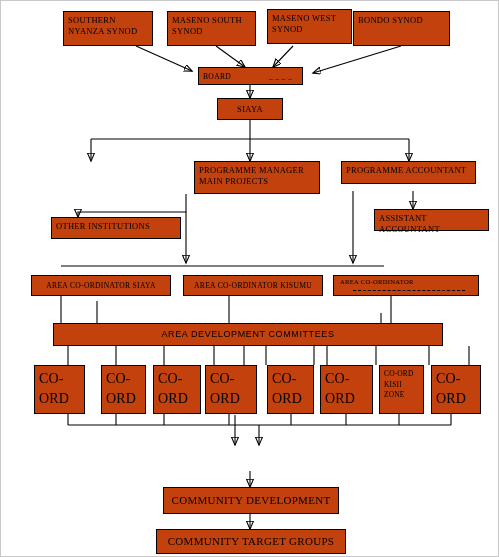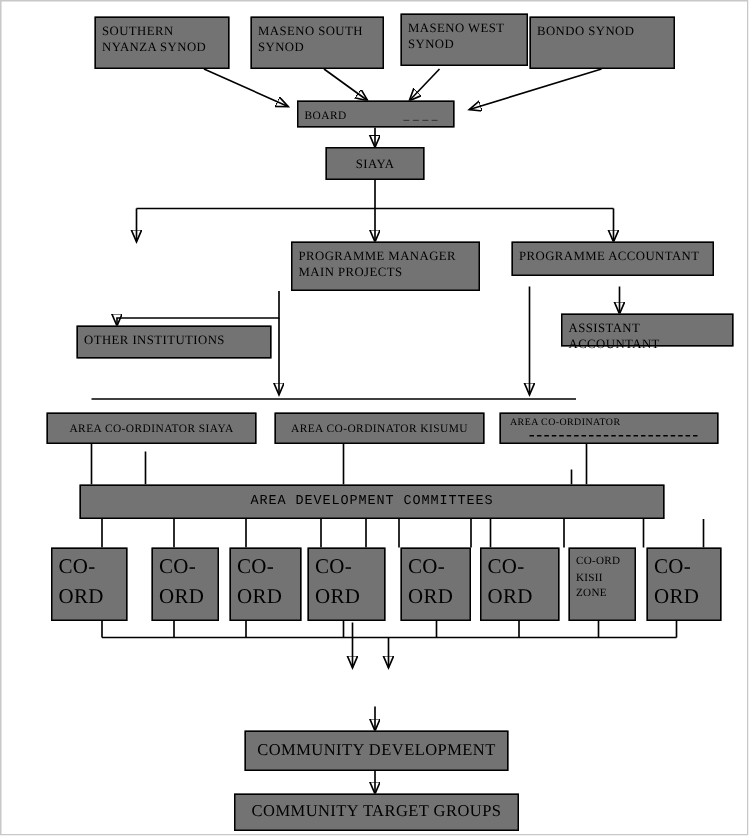--- a/index.html
+++ b/index.html
@@ -8,21 +8,21 @@
     position:relative;
     width:499px;height:557px;
     background:#ffffff;
     overflow:hidden;
     border:1px solid #c8c8c8;
     box-sizing:border-box;
   }
   .box{
     position:absolute;
     border:1px solid #000;
-    background:#737373;
+    background:#c2410c;
     box-sizing:border-box;
     font-family:"Liberation Serif",serif;
     color:#000;
     z-index:5;
     overflow:visible;
   }
   .box .txt{
     display:block;
     padding:3px 4px;
     line-height:1.25;
@@ -34,21 +34,21 @@
   .b-lg .txt{font-size:11px;}
   .ctr .txt{text-align:center;}
   .mid{display:flex;align-items:center;justify-content:center;height:100%;}
   .mid .txt{padding:0 4px;}
   .zone{overflow:hidden;}
   .zone .txt{font-size:14px;line-height:1.45;padding:3px 4px;letter-spacing:.2px;}
   .zone.of .txt{white-space:normal;}
   svg#wires{position:absolute;left:0;top:0;width:499px;height:557px;z-index:1;}
   svg#wires line,svg#wires path,svg#wires polyline{stroke:#000;fill:none;}
   .dashline{position:absolute;z-index:6;border-bottom:1.5px dashed #000;}
-  .sans .txt{font-family:Liberation Mono, monospace;letter-spacing:.6px;}
+  .sans .txt{font-family:Liberation Sans, sans-serif;letter-spacing:.6px;}
 </style>
 </head>
 <body>
 
 <div id="chart">
 
   <svg id="wires" viewBox="0 0 499 557">
     <defs>
       <marker id="ah" markerWidth="9" markerHeight="9" refX="7.2" refY="3.2" orient="auto">
         <path d="M0,0 L7.4,3.2 L0,6.4 z" fill="#000" stroke="none"></path>

